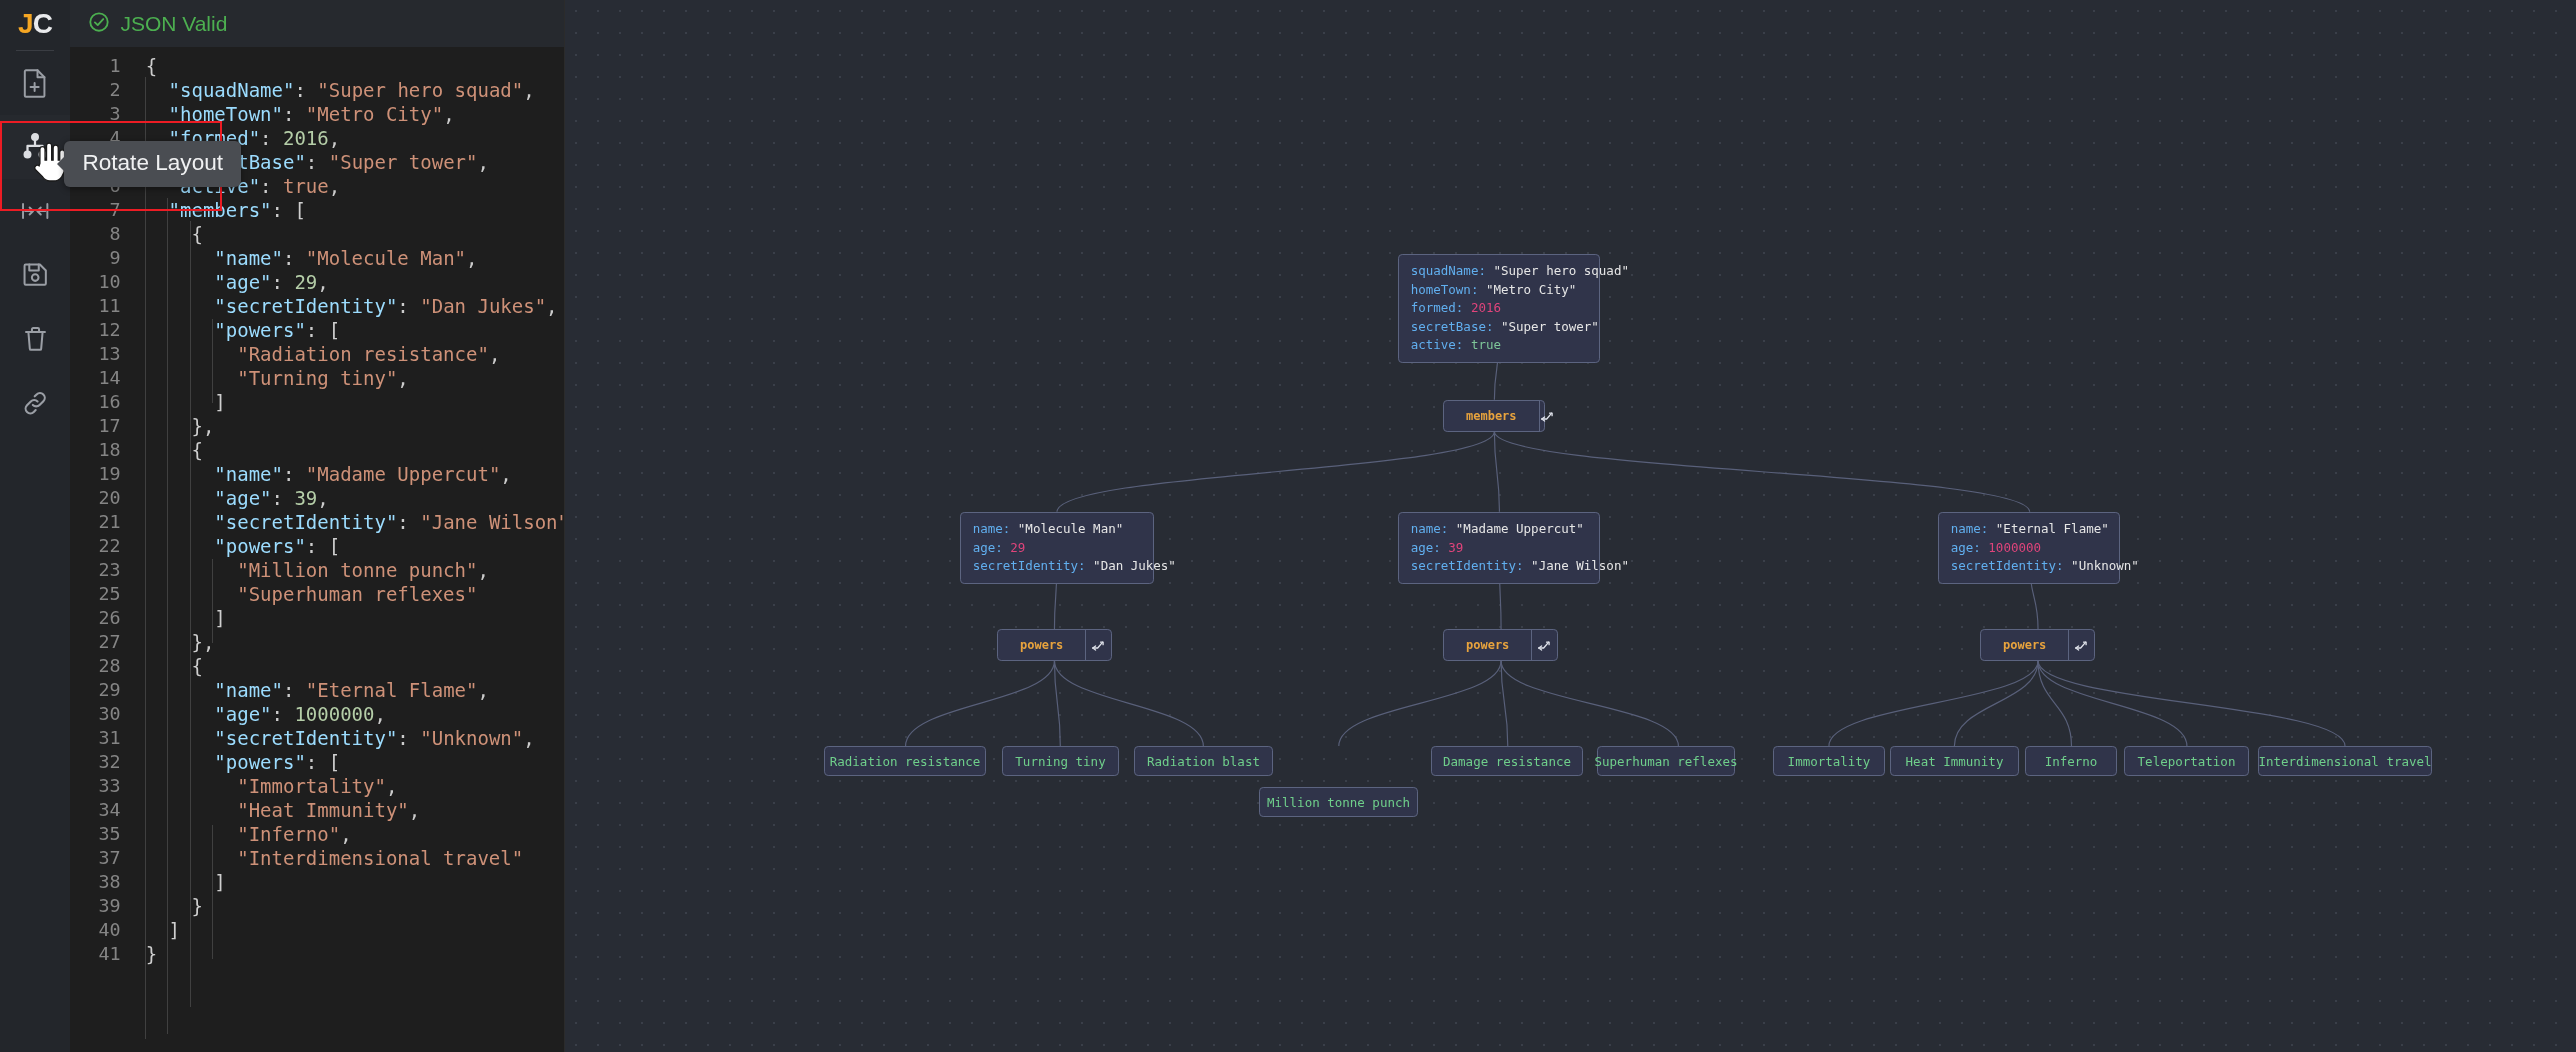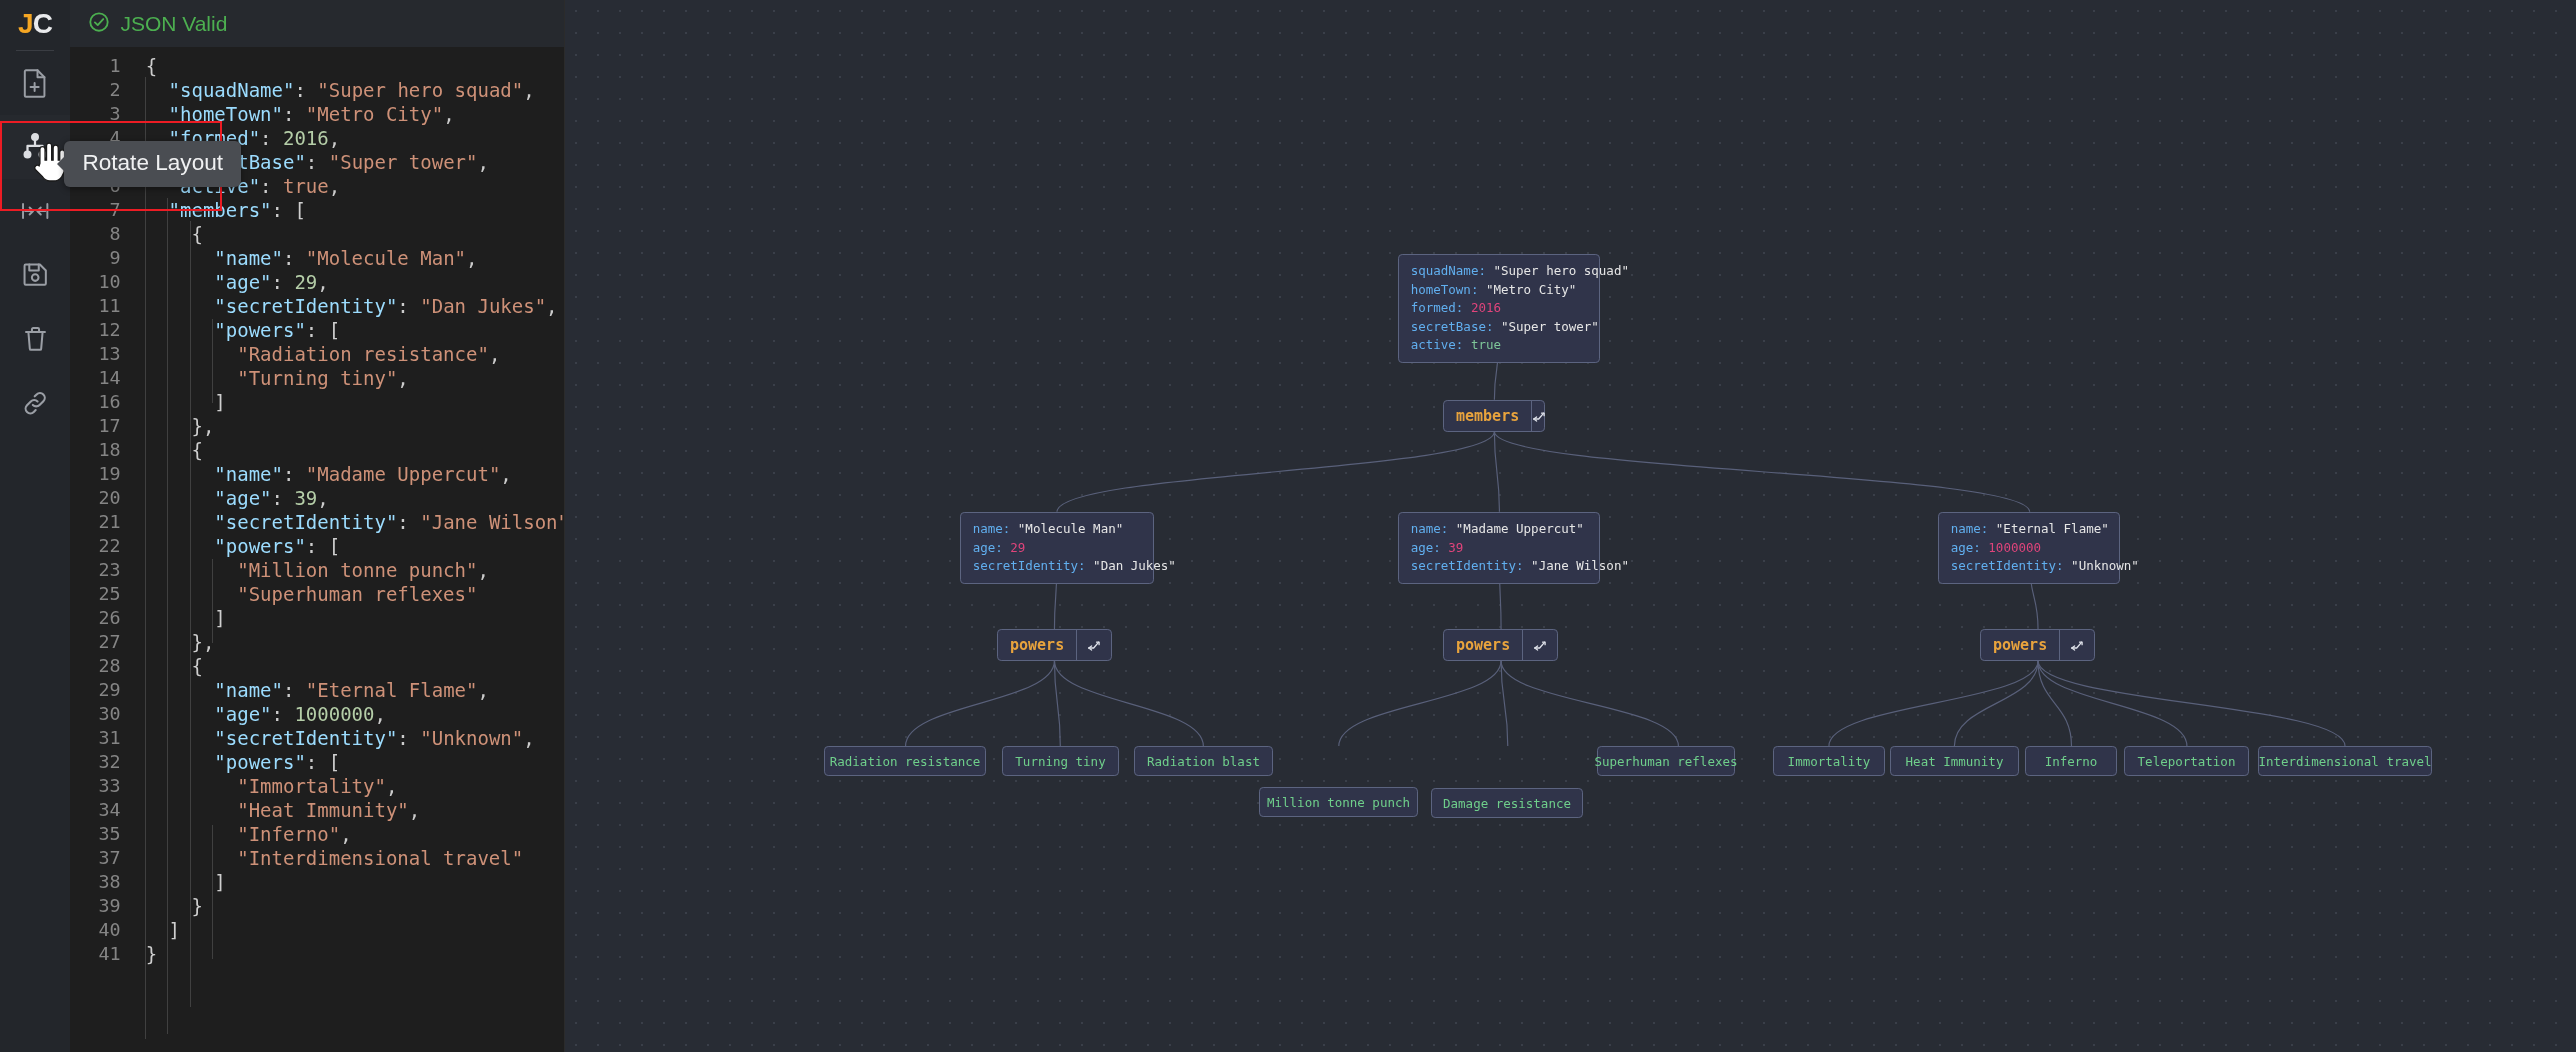--- a/index.html
+++ b/index.html
@@ -140,21 +140,21 @@
   .n-key { color: #61afef; }
   .n-str { color: #e6e6e6; }
   .n-num { color: #e0447b; }
   .n-bool { color: #7ec699; }
 
   .node-parent {
     align-items: stretch; padding: 0; height: 32px;
   }
   .node-parent .label {
     display: flex; align-items: center; justify-content: center;
-    padding: 0 12px; color: #e8a33d; font-size: 15px; font-weight: bold;
+    padding: 0 22px; color: #e8a33d; font-size: 12px; font-weight: bold;
   }
   .node-parent .expander {
     border-left: 0.8px solid #5c6480;
     width: 35px;
     display: flex; align-items: center; justify-content: center;
     cursor: pointer;
   }
 
   .node-leaf {
     height: 30px; align-items: center; justify-content: center;
@@ -386,21 +386,21 @@
             <path d="M2 12 H8 L14 5"></path>
             <path d="M11.5 5 H14.5 V8"></path>
             <path d="M5.5 9.6 L2.2 12 L5.5 14.4"></path>
           </svg>
         </div>
       </div>
       <div class="node node-leaf" style="left: 259px; top: 746px; width: 162px;">Radiation resistance</div>
       <div class="node node-leaf" style="left: 437px; top: 746px; width: 117px;">Turning tiny</div>
       <div class="node node-leaf" style="left: 569px; top: 746px; width: 139px;">Radiation blast</div>
       <div class="node node-leaf" style="left: 694px; top: 746px; width: 159px; margin-top: 41px;">Million tonne punch</div>
-      <div class="node node-leaf" style="left: 866px; top: 788px; width: 152px;">Damage resistance</div>
+      <div class="node node-leaf" style="left: 866px; top: 746px; width: 152px;">Damage resistance</div>
       <div class="node node-leaf" style="left: 1032px; top: 746px; width: 138px; text-align: center;">Superhuman reflexes</div>
       <div class="node node-leaf" style="left: 1208px; top: 746px; width: 112px;">Immortality</div>
       <div class="node node-leaf" style="left: 1325px; top: 746px; width: 129px;">Heat Immunity</div>
       <div class="node node-leaf" style="left: 1460px; top: 746px; width: 92px;">Inferno</div>
       <div class="node node-leaf" style="left: 1559px; top: 746px; width: 125px;">Teleportation</div>
       <div class="node node-leaf" style="left: 1693px; top: 746px; width: 174px;">Interdimensional travel</div>
     </div>
 
 </div>
 

